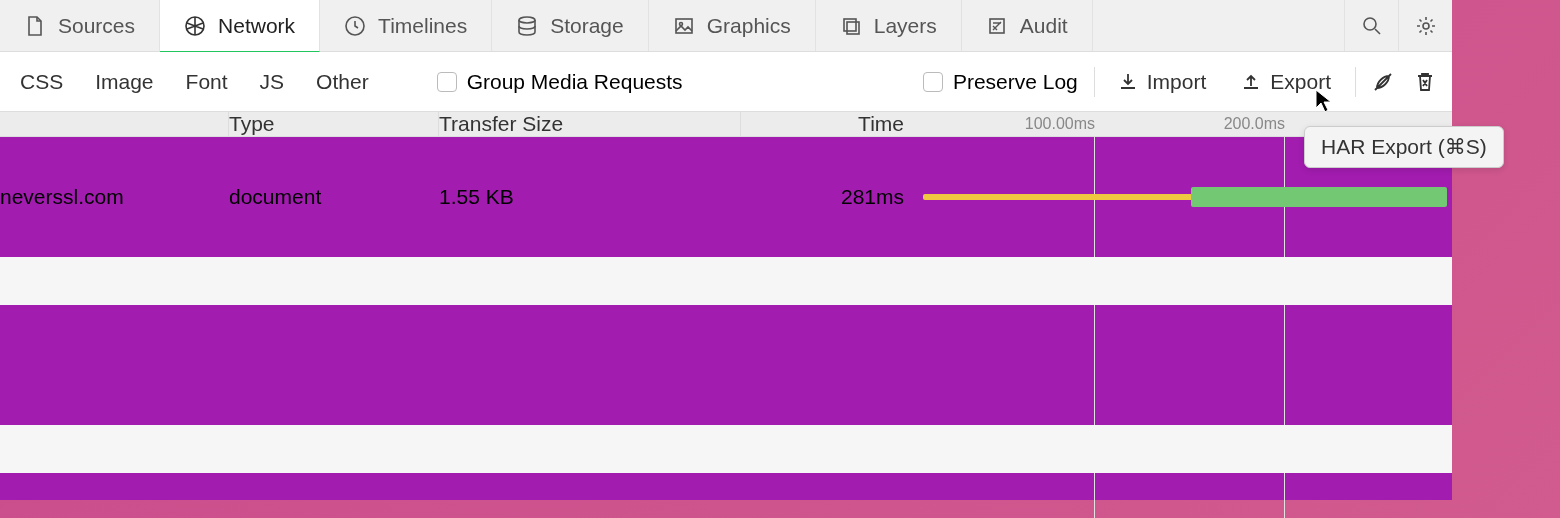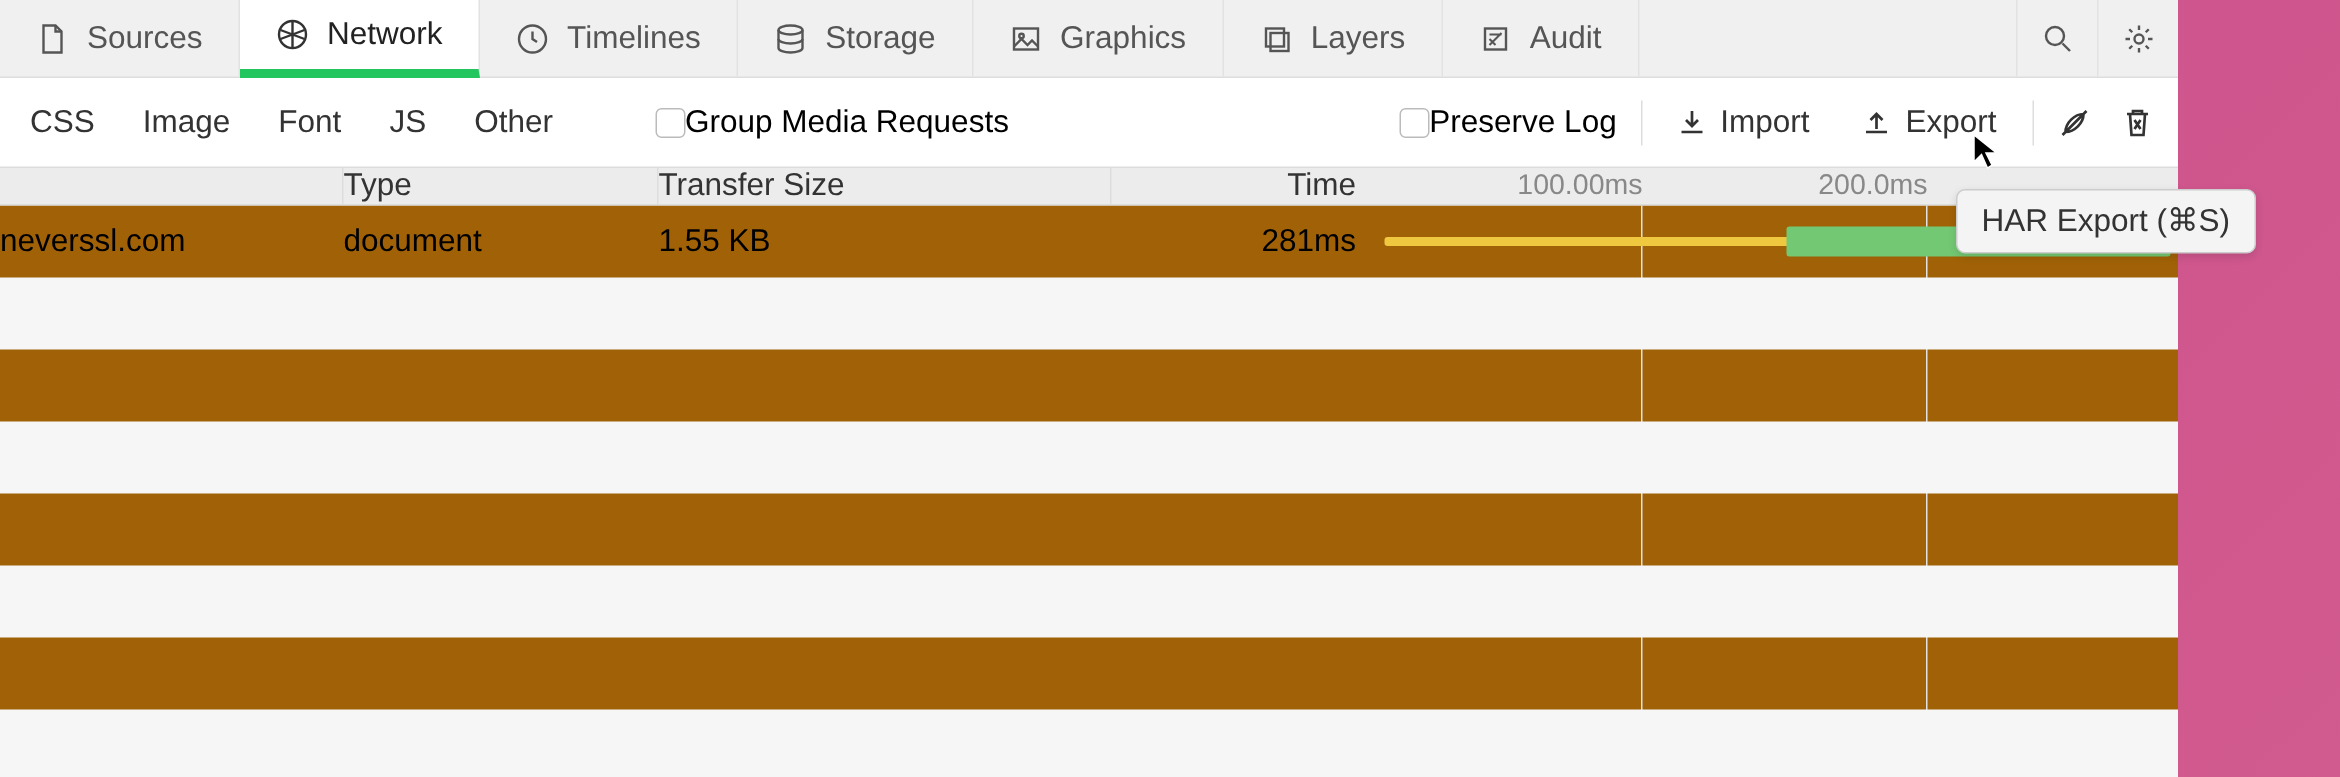--- a/index.html
+++ b/index.html
@@ -5,21 +5,21 @@
     * { box-sizing: border-box; margin: 0; padding: 0; }
     body {
       font-family: -apple-system, BlinkMacSystemFont, "Segoe UI", sans-serif;
       font-size: 21px;
       background: linear-gradient(135deg, #c94b8c 0%, #d15a8e 100%);
       width: 1560px;
       height: 518px;
       overflow: hidden;
     }
     .devtools {
-      background: #a16207;
+      background: #a21caf;
       width: 1452px;
       height: 500px;
     }
     
     .tabs {
       display: flex;
       align-items: stretch;
       background: #f0f0f0;
       border-bottom: 1px solid #ddd;
       height: 52px;
@@ -29,21 +29,21 @@
       align-items: center;
       gap: 12px;
       padding: 0 24px;
       color: #555;
       cursor: pointer;
       border-right: 1px solid #e2e2e2;
     }
     .tab.active {
       background: #ffffff;
       color: #222;
-      border-bottom: 6px solid #22c55e;
+      border-bottom: 1px solid #22c55e;
       margin-bottom: -1px;
     }
     .tab .icon { width: 22px; height: 22px; display:flex; align-items:center; justify-content:center; }
     .tab .icon svg { stroke:#555; fill:none; stroke-width:1.6; }
     .tab.active .icon svg { stroke:#333; }
 
     .tabs-right {
       display:flex;
       margin-left:auto;
     }
@@ -70,20 +70,21 @@
     .filter-btn {
       padding: 4px 14px;
       color:#333;
       cursor:pointer;
       border-radius:4px;
     }
     .spacer-lg { width: 36px; }
     .checkbox-group {
       display:flex;
       align-items:center;
+      gap:10px;
       padding: 0 10px;
       cursor:pointer;
     }
     .checkbox {
       width:20px; height:20px;
       border:1.5px solid #bbb;
       border-radius:4px;
       background:#fff;
     }
     .toolbar-right {
@@ -130,41 +131,42 @@
     .col-size { width:302px; border-left:1px solid #ddd; }
     .col-time { width:164px; text-align:right; border-left:1px solid #ddd; }
     .col-waterfall { flex:1; border-left:1px solid #ddd; position:relative; }
     .thead .col-waterfall { padding:0; }
 
     .tick-label {
       position:absolute;
       top:50%;
       transform:translateY(-50%);
       color:#888;
-      font-size:19px;
+      font-size:16px;
     }
     .tick-label.t1 { right: calc(100% - 190px); }
     .tick-label.t2 { right: calc(100% - 380px); }
 
     .tbody { flex:1; position:relative; }
     .gridline {
       position:absolute;
       top:0; bottom:0;
       width:1px;
       background:#e1e1e1;
     }
     .gridline.g1 { left: calc(228px + 210px + 302px + 164px + 190px); }
     .gridline.g2 { left: calc(228px + 210px + 302px + 164px + 380px); }
 
     .row {
       display:flex;
       height:48px;
       align-items:center;
       position:relative;
       z-index:1;
+      margin-top:36px;
     }
     .row:nth-child(even) { background:#f6f6f6; }
     .row .td.col-type,
     .row .td.col-size,
     .row .td.col-time,
     .row .td.col-waterfall { border-left:1px solid transparent; }
 
     .waterfall-cell { position:relative; height:100%; flex:1; }
     .bar-wait {
       position:absolute;

